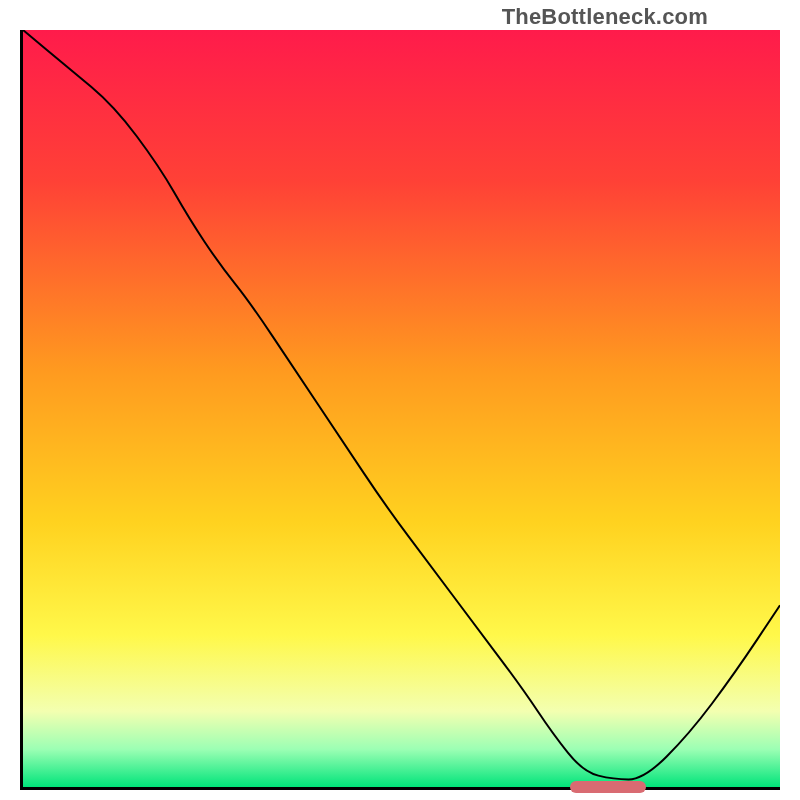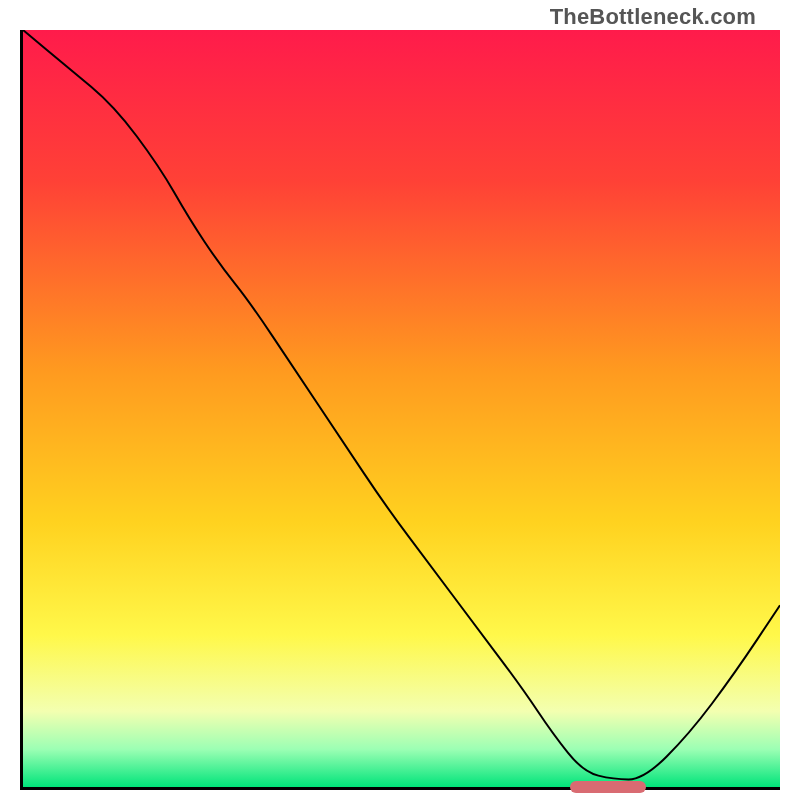--- a/index.html
+++ b/index.html
@@ -7,21 +7,20 @@
     padding: 0;
     width: 800px;
     height: 800px;
     background: #ffffff;
     font-family: Arial, Helvetica, sans-serif;
   }
   .container {
     position: relative;
     width: 720px;
     height: 800px;
-    padding-left: 48px;
   }
   .watermark {
     position: absolute;
     top: 4px;
     right: 12px;
     font-size: 22px;
     font-weight: 600;
     color: #555555;
     letter-spacing: 0.2px;
   }

